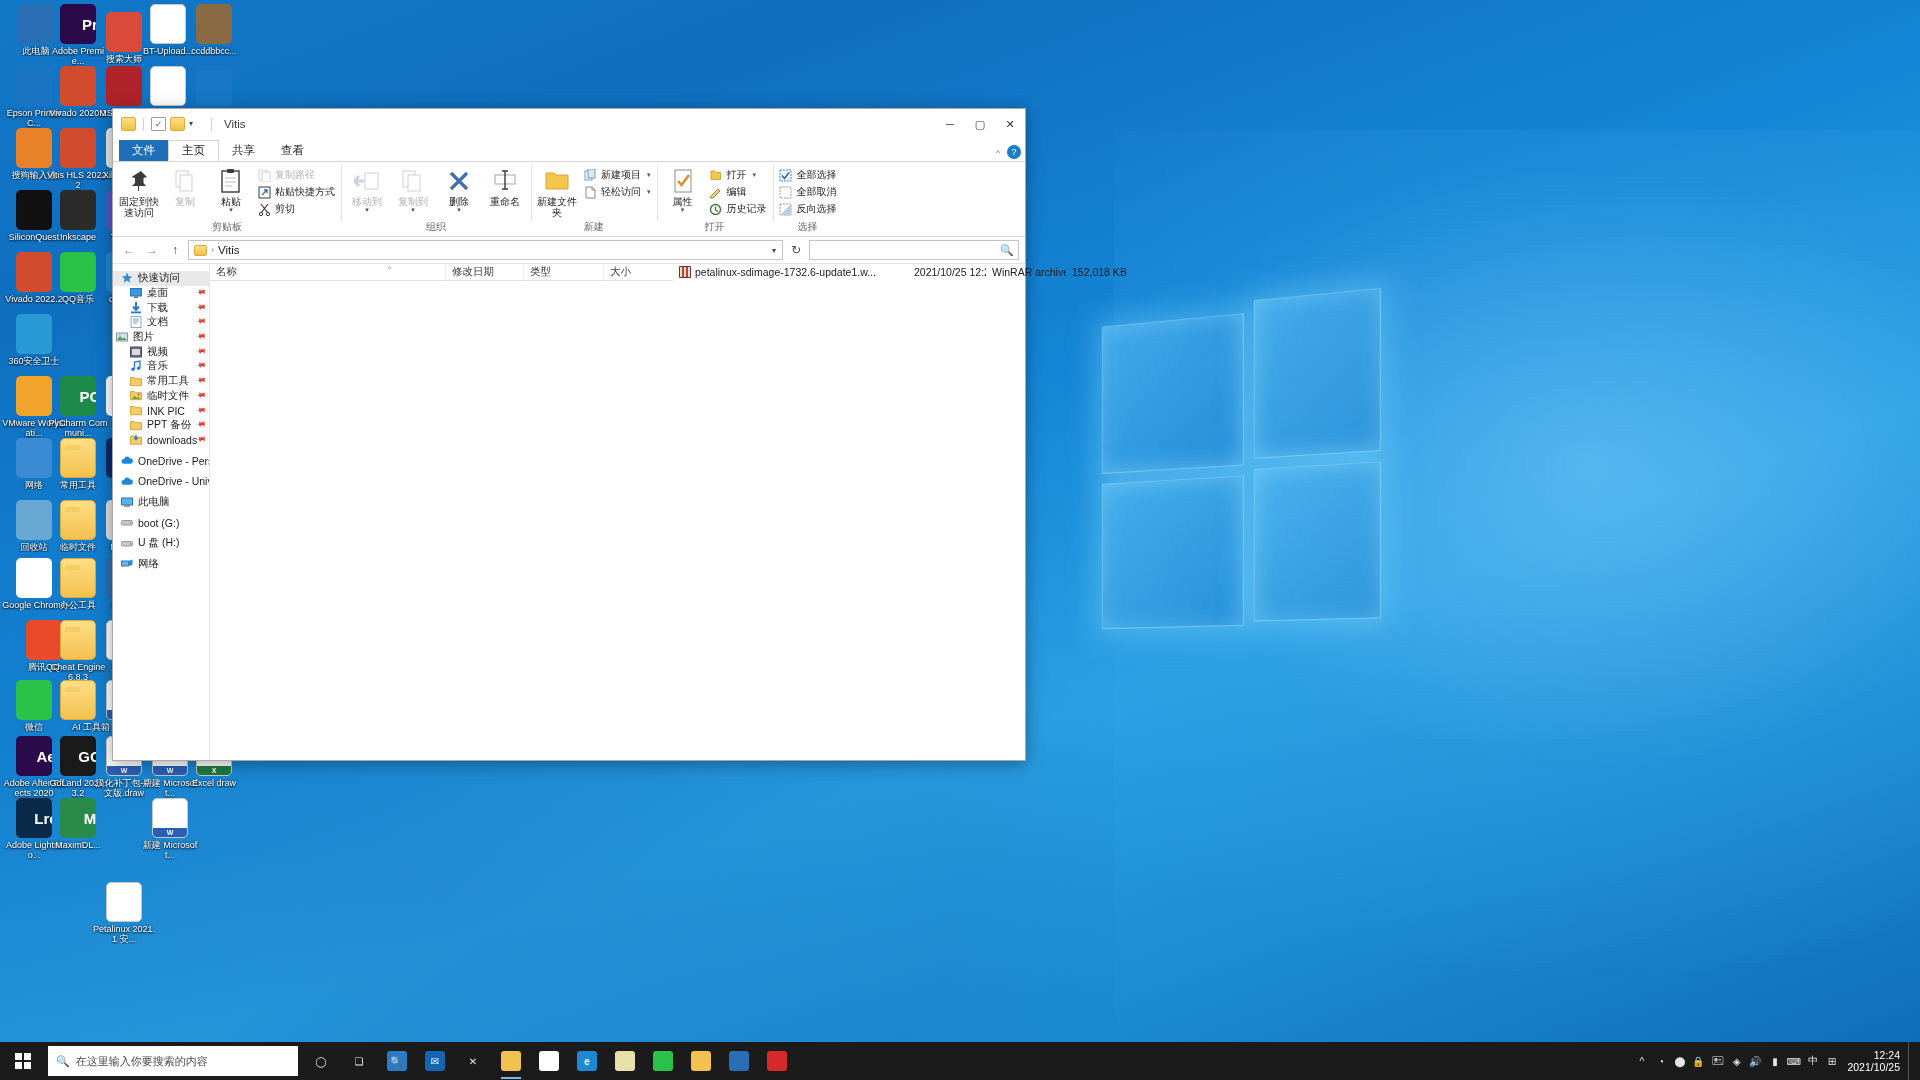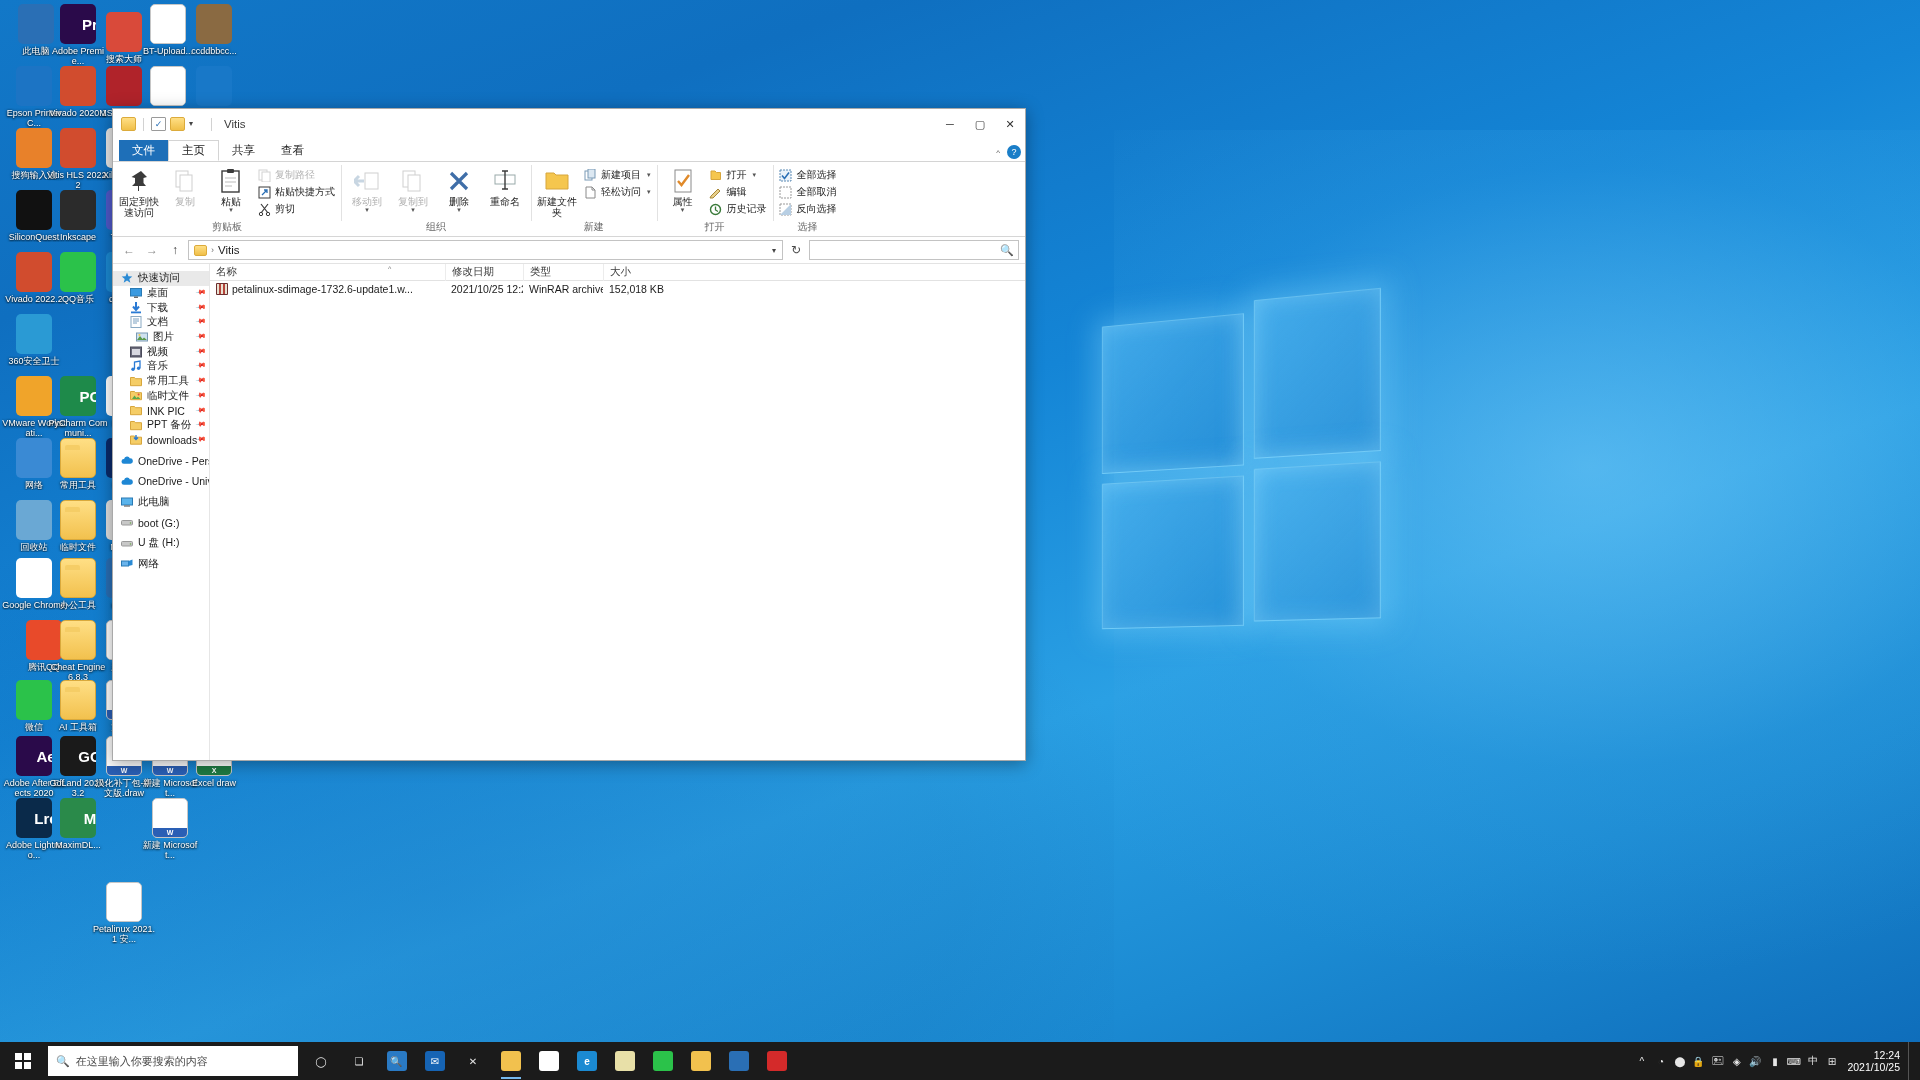--- a/index.html
+++ b/index.html
@@ -140,21 +140,21 @@
   }
   .navitem {
     display:flex; align-items:center; gap:5px; height:14.7px; padding-left:8px;
     font-size:10.5px; color:#1b1b1b; white-space:nowrap; position:relative;
   }
   .navitem.sel { background:#e9e9e9; }
   .navitem .nic { width:12px; height:12px; flex-shrink:0; display:flex; align-items:center; justify-content:center; font-size:9px; }
   .navitem .pin { position:absolute; right:3px; font-size:8px; color:#8a8a8a; transform: rotate(40deg); }
   .navgap { height:6px; }
 
-  .filepane { flex:1; display:flex; flex-direction:column; background:#fff; min-width:0; }
+  .filepane { flex:1; display:flex; flex-direction:row; background:#fff; min-width:0; }
   .colhdr { height:17px; display:flex; border-bottom:1px solid #e2e2e2; align-items:center; position:relative; }
   .colhdr .c { font-size:10.5px; color:#3b3b3b; padding-left:6px; border-left:1px solid #ececec; height:17px; display:flex; align-items:center; }
   .colhdr .c:first-child { border-left:none; }
   .sortmark { position:absolute; left:178px; top:1px; font-size:7px; color:#777; }
   .frow { height:16px; display:flex; align-items:center; font-size:10.5px; color:#1b1b1b; }
   .frow .c { padding-left:6px; display:flex; align-items:center; gap:4px; overflow:hidden; white-space:nowrap; }
   .rar-ic {
     width:12px; height:12px; border-radius:1px; flex-shrink:0;
     background:
       linear-gradient(#6c2f2f,#6c2f2f) 0 0/100% 100% no-repeat;
@@ -355,21 +355,21 @@
     <div class="dicon" style="left: 92px; top: 620px;">
       <div class="glyph doc-g" style="background: rgb(255, 255, 255); position: relative;">
         <div style="width: 100%; height: 9px; background: rgb(255, 255, 255); position: absolute; bottom: 0px; left: 0px; color: rgb(255, 255, 255); font-size: 7px; text-align: center; line-height: 9px;"></div>
       </div>
       <span class="lbl">新建...</span>
     </div>
     <div class="dicon" style="left: 2px; top: 680px;">
       <div class="glyph" style="background: rgb(43, 194, 74);"></div>
       <span class="lbl">微信</span>
     </div>
-    <div class="dicon" style="left: 46px; top: 680px;">
+    <div class="dicon" style="left: 46px; top: 680px; text-align: right;">
       <div class="glyph folder-g"></div>
       <span class="lbl">AI 工具箱</span>
     </div>
     <div class="dicon" style="left: 92px; top: 680px;">
       <div class="glyph doc-g" style="background: rgb(255, 255, 255); position: relative;">
         <div style="width: 100%; height: 9px; background: rgb(42, 95, 181); position: absolute; bottom: 0px; left: 0px; color: rgb(255, 255, 255); font-size: 7px; text-align: center; line-height: 9px;">W</div>
       </div>
       <span class="lbl">文档...</span>
     </div>
     <div class="dicon" style="left: 2px; top: 736px;">
@@ -732,21 +732,21 @@
             <svg width="12" height="12" viewBox="0 0 12 12">
               <rect x="1" y="0.5" width="10" height="11" fill="#fff" stroke="#8aaac4"></rect>
               <line x1="3" y1="3" x2="9" y2="3" stroke="#7aa0c0"></line>
               <line x1="3" y1="5" x2="9" y2="5" stroke="#7aa0c0"></line>
               <line x1="3" y1="7" x2="7" y2="7" stroke="#7aa0c0"></line>
             </svg>
           </span>
           <span>文档</span>
           <span class="pin" style="font-size: 7px;">📌</span>
         </div>
-        <div class="navitem" style="padding-left: 23px;">
+        <div class="navitem" style="padding-left: 3px;">
           <span class="nic">
             <svg width="12" height="12" viewBox="0 0 12 12">
               <rect x="0.5" y="2" width="11" height="8" fill="#cfe2f0" stroke="#7a9ab4"></rect>
               <path d="M1 9 L4 5 L6.5 8 L8 6.5 L11 9 Z" fill="#5a9a4a"></path>
               <circle cx="3.5" cy="4" r="1" fill="#f0c84a"></circle>
             </svg>
           </span>
           <span>图片</span>
           <span class="pin" style="font-size: 7px;">📌</span>
         </div>

